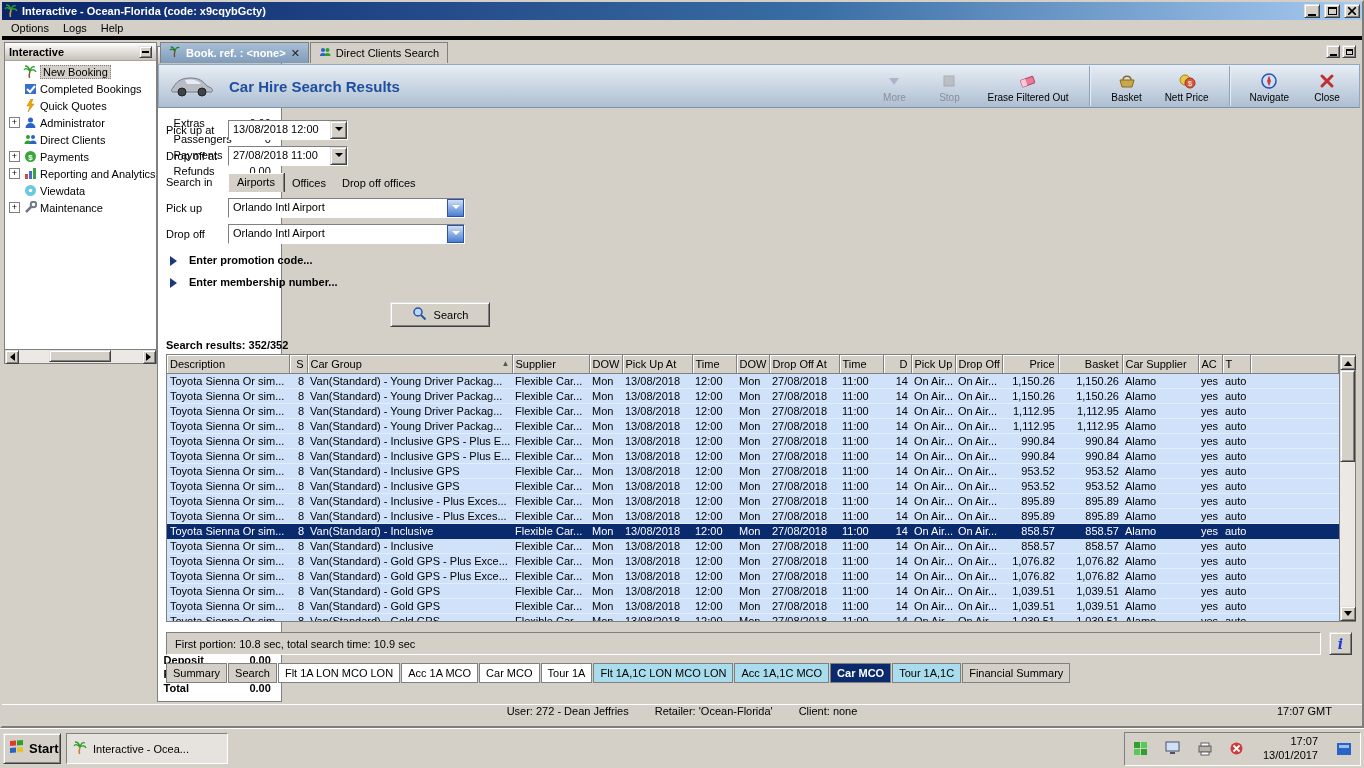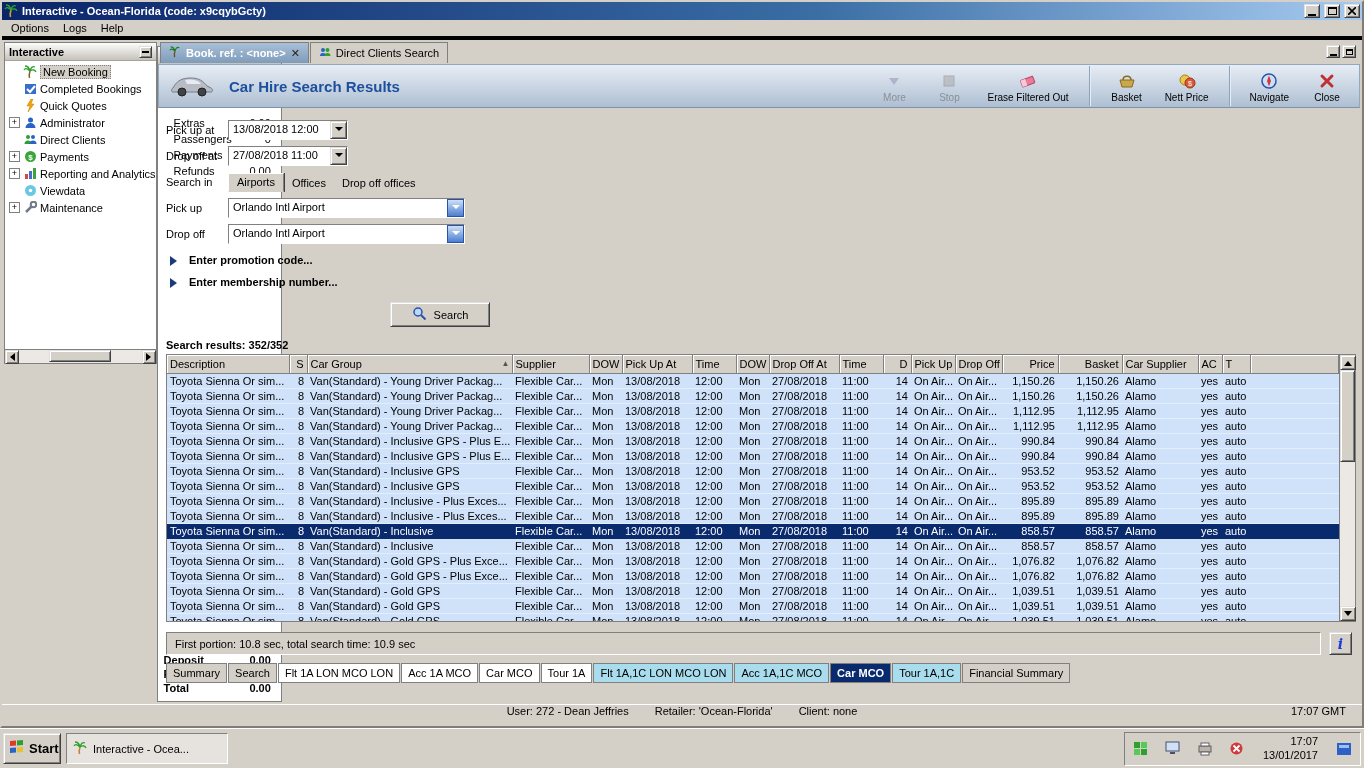--- a/index.html
+++ b/index.html
@@ -12,21 +12,21 @@
   #titlebar{height:18px;flex:0 0 auto;background:linear-gradient(to right,#0a246a,#3a6ea5 60%,#a6caf0);display:flex;align-items:center;gap:4px;padding:0 2px;color:#fff;font-weight:bold}
   #titlebar .title-text{flex:1;white-space:nowrap;overflow:hidden}
   .wbtn{width:16px;height:14px;display:flex;align-items:center;justify-content:center;flex:0 0 auto}
   .glyph-min{width:8px;height:2px;background:#000;margin-top:7px}
   .glyph-max{width:9px;height:8px;border:1px solid #000;border-top-width:2px}
   #menubar{height:20px;flex:0 0 auto;display:flex;background:#d4d0c8;border-bottom:4px solid #000000;padding-left:2px}
   .menu-item{padding:2px 7px}
   #app-body{flex:1;display:flex;padding:2px;min-height:0}
   #app-statusbar{height:22px;flex:0 0 auto;border-top:1px solid #fff;display:flex;position:relative;padding:0 10px}
   .sb-center{margin:0 auto;display:flex;gap:26px}
-  .sb-time{position:absolute;right:16px}
+  .sb-time{position:absolute;right:30px}
 
   
   #left-col{width:152px;flex:0 0 auto;display:flex;flex-direction:row;margin-right:2px}
   .panel{border:1px solid #808080;background:#fff;display:flex;flex-direction:column;min-height:0}
   .panel-header{height:18px;flex:0 0 auto;background:linear-gradient(#fdfdfc,#c6c2ba);display:flex;align-items:center;gap:4px;font-weight:bold;padding:0 4px;border-bottom:1px solid #a8a49c}
   .ph-btn{width:13px;height:12px;display:flex;align-items:center;justify-content:center;flex:0 0 auto}
   #interactive-panel{height:322px}
   #tree{flex:1;overflow:hidden;padding-top:2px}
   .tree-item{height:17px;display:flex;align-items:center;gap:3px;padding-left:4px;white-space:nowrap}
   .expander{width:11px;height:11px;flex:0 0 auto;border:1px solid #808080;background:#fff;font-size:9px;line-height:9px;text-align:center;color:#000}

